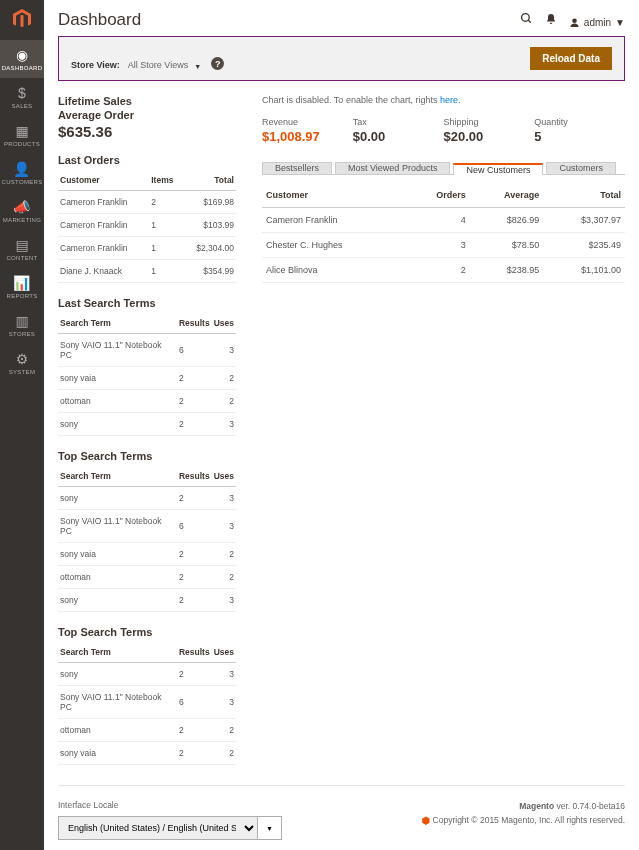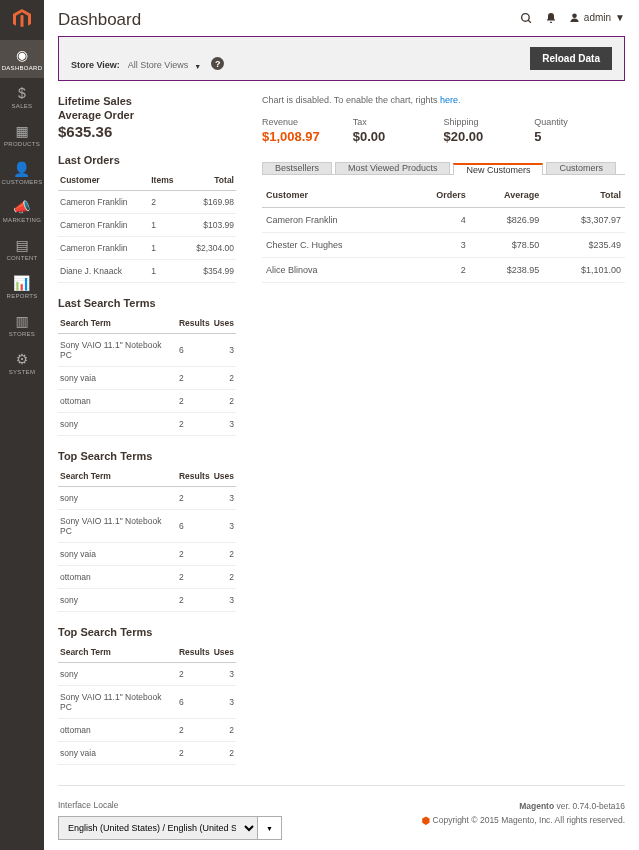--- a/index.html
+++ b/index.html
@@ -8,28 +8,28 @@
 .sidebar{width:44px;background:#373330;display:flex;flex-direction:column;align-items:center;padding-top:6px;flex-shrink:0}
 .logo{width:26px;height:26px;margin-bottom:8px;display:flex;align-items:center;justify-content:center}
 .logo svg{width:24px;height:24px}
 .nav-item{width:44px;padding:7px 0;display:flex;flex-direction:column;align-items:center;cursor:pointer;color:#aaa}
 .nav-item.active{background:#524d49;color:#fff}
 .nav-item .icon{font-size:14px;height:16px;display:flex;align-items:center;justify-content:center;margin-bottom:2px}
 .nav-item .lbl{font-size:6px;letter-spacing:0.3px;text-align:center}
 .main{flex:1;padding:10px 14px 0;display:flex;flex-direction:column}
 .hdr{display:flex;align-items:center;margin-bottom:6px}
 .hdr h1{font-size:17px;font-weight:400;color:#41362f;flex:1}
-.hdr-icons{display:flex;align-items:flex-start;gap:12px;font-size:12px;color:#41362f}
+.hdr-icons{display:flex;align-items:flex-end;gap:12px;font-size:12px;color:#41362f}
 .user{display:flex;align-items:center;gap:4px;font-size:10px}
 .storebar{background:#f1f1f1;border:1px solid #701a75;padding:10px 12px;display:flex;align-items:flex-end;margin-bottom:14px}
 .storebar .lbl{font-weight:600;font-size:9px;margin-right:8px}
 .storebar .sel{font-size:9px;color:#666;margin-right:6px}
 .storebar .caret{font-size:7px;margin-right:10px}
 .storebar .help{width:13px;height:13px;border-radius:50%;background:#514943;color:#fff;font-size:9px;display:flex;align-items:center;justify-content:center;font-weight:bold}
-.storebar .reload{margin-left:auto;background:#404040;color:#fff;border:none;padding:6px 12px;font-size:10px;font-weight:600;cursor:pointer}
+.storebar .reload{margin-left:auto;background:#a16207;color:#fff;border:none;padding:6px 12px;font-size:10px;font-weight:600;cursor:pointer}
 .content{display:flex;gap:26px;flex:1}
 .col-l{width:178px;flex-shrink:0}
 .col-r{flex:1}
 .stat-title{font-size:11px;font-weight:700;color:#41362f;margin-bottom:2px}
 .stat-val{font-size:15px;font-weight:700;color:#eb5202;margin-bottom:14px}
 .stat-val.dark{color:#41362f}
 .sec-title{font-size:11px;font-weight:700;color:#41362f;margin-bottom:4px;margin-top:4px}
 table{width:100%;border-collapse:collapse;font-size:8.5px}
 th{text-align:left;font-weight:700;padding:5px 2px;border-bottom:1px solid #ccc;color:#41362f}
 th.r,td.r{text-align:right}

